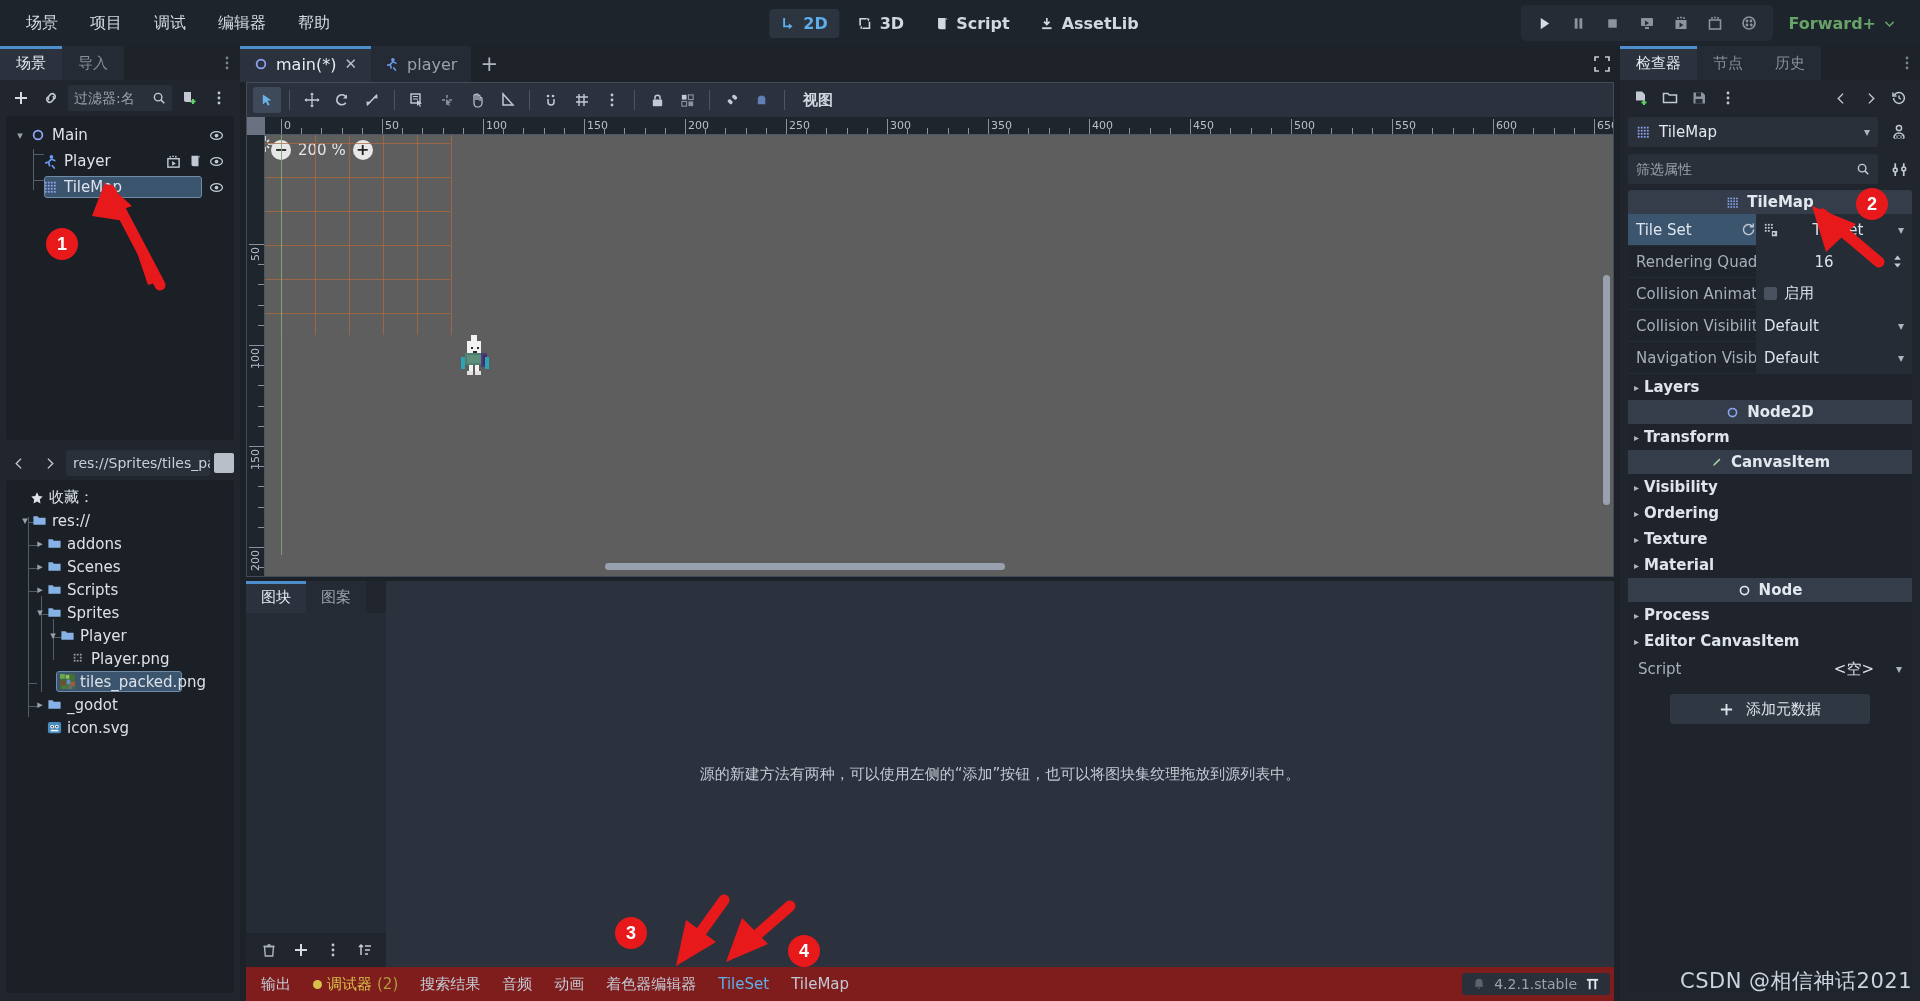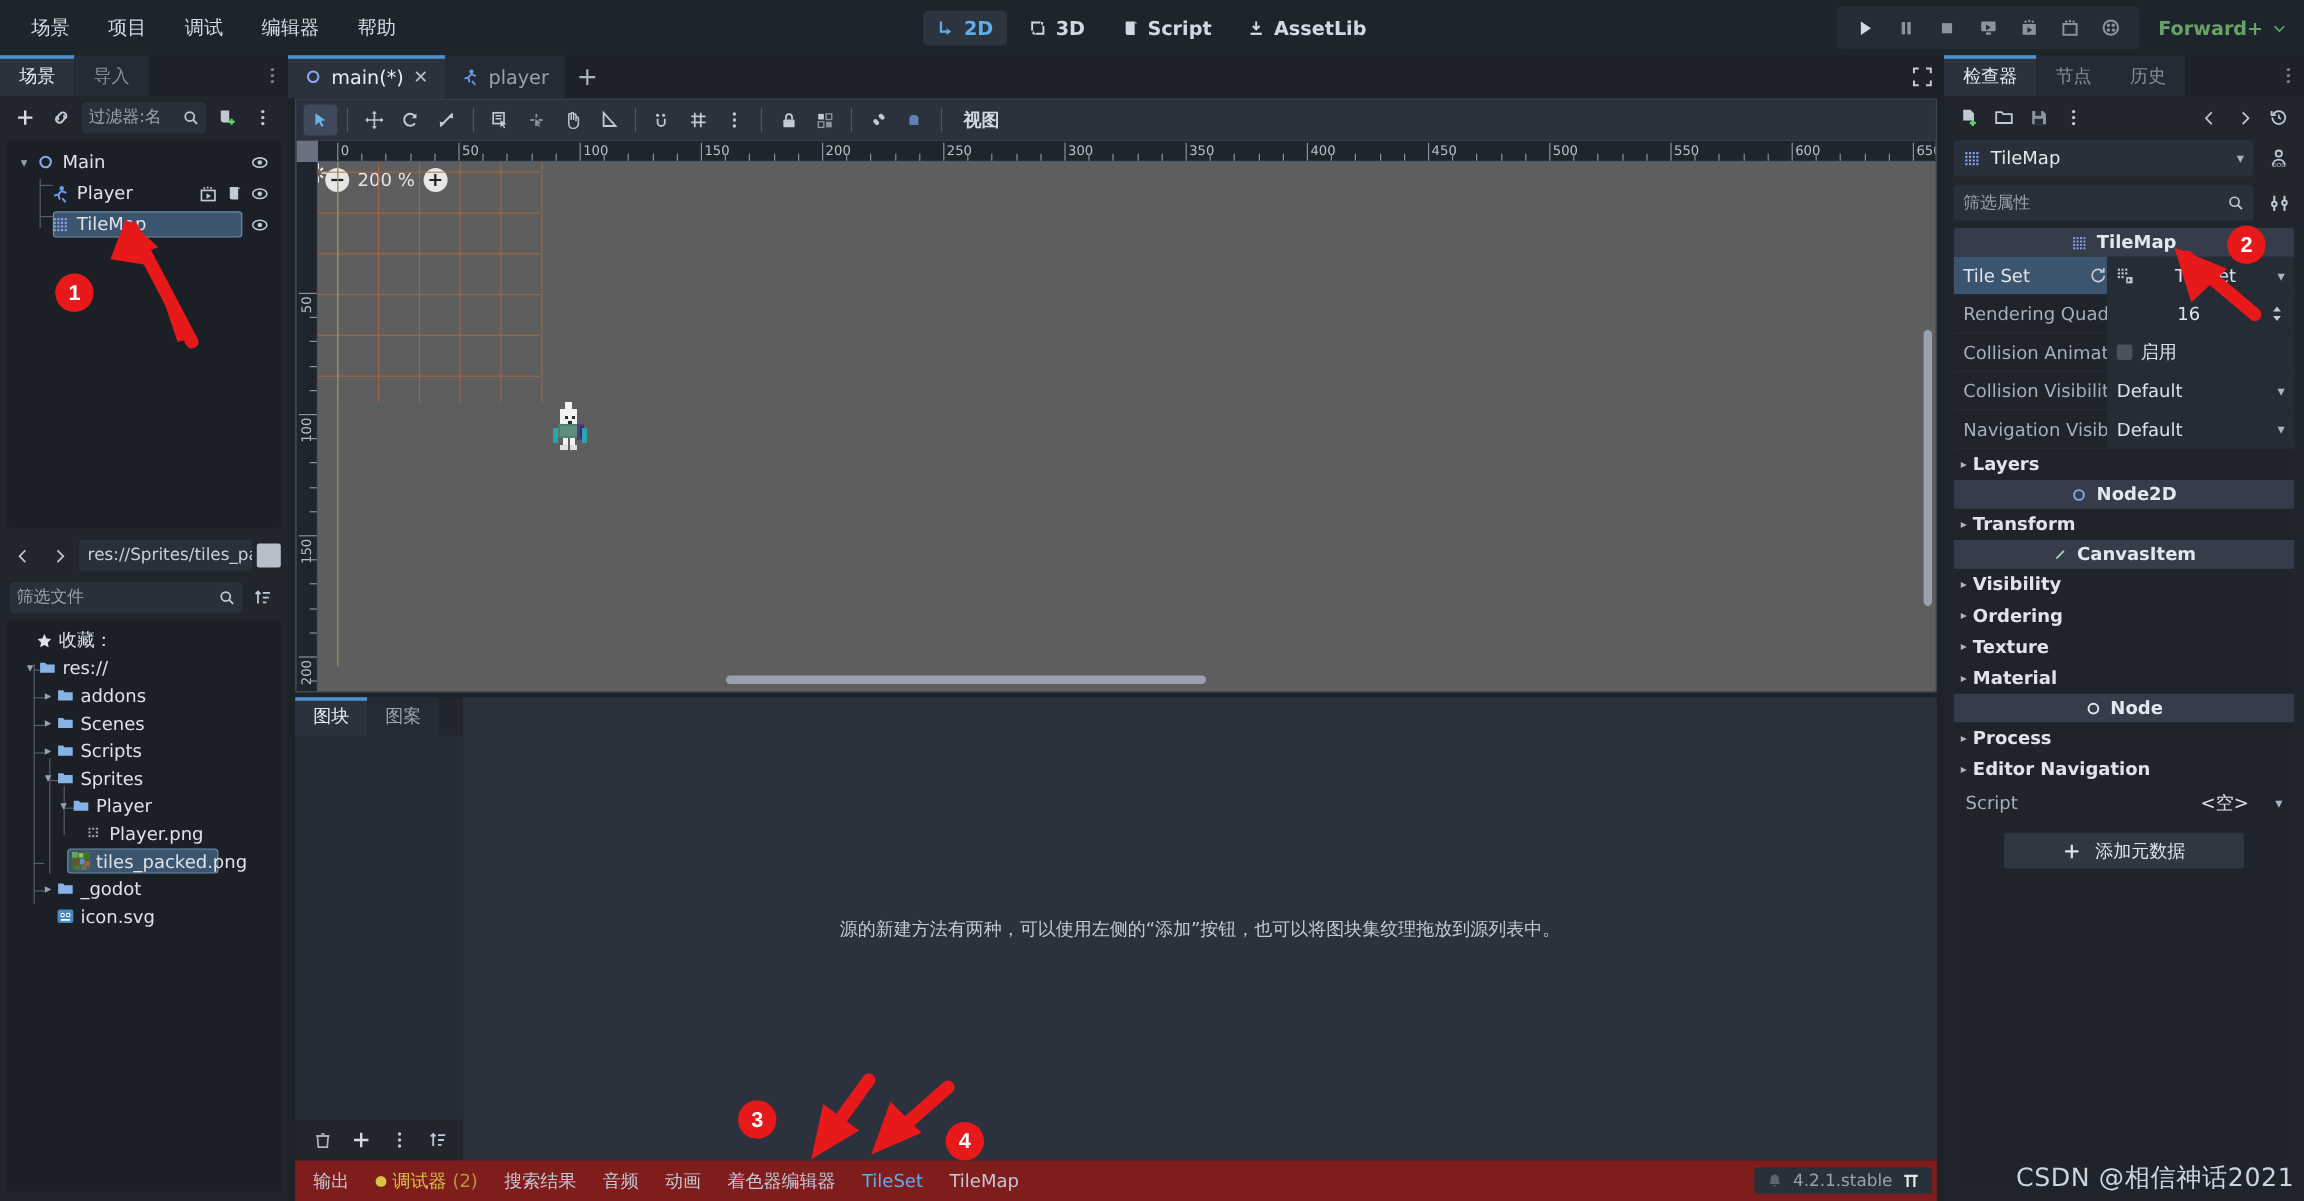--- a/index.html
+++ b/index.html
@@ -25,21 +25,21 @@
     position:absolute; left:50%; transform:translateX(-50%);
     display:flex; align-items:center; gap:6px;
   }
   .mode-btn{
     display:flex; align-items:center; gap:7px; padding:5px 12px; border-radius:4px;
     font-size:16px; font-weight:bold; color:#d2d7e2; cursor:pointer;
   }
   .mode-btn.active{ background:#2c3440; color:#5daeea; }
   .mode-btn svg{ display:block; }
 
-  .menu-right{ margin-left:auto; display:flex; align-items:center; gap:0px; padding-right:14px; }
+  .menu-right{ margin-left:auto; display:flex; align-items:center; gap:0px; padding-right:24px; }
   .playbar{ display:flex; align-items:center; gap:2px; background:#262c35; border-radius:5px; padding:3px 8px; }
   .pbtn{ width:32px; height:30px; display:flex; align-items:center; justify-content:center;
          border-radius:3px; cursor:pointer; }
   .renderer{ display:flex; align-items:center; gap:7px; margin-left:16px; color:#67a368;
              font-size:16px; font-weight:bold; cursor:pointer; }
 
   
   .body{ flex:1; display:flex; min-height:0; background:#1d2229; }
 
   
@@ -513,37 +513,20 @@
           </div>
           <div class="tb-btn">
             <svg class="ico" width="13" height="13" viewBox="0 0 16 16">
                 <path d="M6 2l6 6-6 6" stroke="#c3c9d4" stroke-width="1.7" fill="none"></path>
               </svg>
           </div>
           <div class="fs-path-box">res://Sprites/tiles_pac</div>
           <div class="fs-sq"></div>
         </div>
 
-        <div class="dock-toolbar">
-          <div class="mini-search">
-            <input placeholder="筛选文件" style="">
-            <span>
-              <svg class="ico" width="14" height="14" viewBox="0 0 16 16">
-                  <circle cx="7" cy="7" r="4.3" fill="none" stroke="#c3c9d4" stroke-width="1.6"></circle>
-                  <path d="M10.2 10.2L14 14" stroke="#c3c9d4" stroke-width="1.8"></path>
-                </svg>
-            </span>
-          </div>
-          <div class="tb-btn">
-            <svg class="ico" width="16" height="16" viewBox="0 0 16 16">
-                <path d="M4 3v10M2 5l2-2 2 2" stroke="#c3c9d4" stroke-width="1.5" fill="none"></path>
-                <path d="M8 4h6M8 8h5M8 12h3" stroke="#c3c9d4" stroke-width="1.5"></path>
-              </svg>
-          </div>
-        </div>
 
         <div class="filetree">
           <div class="guide" style="left:22px; top:37px; width:1px; height:200px;"></div>
           <div class="guide" style="left:22px; top:42px; width:9px; height:1px;"></div>
           <div class="guide" style="left:22px; top:65px; width:9px; height:1px;"></div>
           <div class="guide" style="left:22px; top:88px; width:9px; height:1px;"></div>
           <div class="guide" style="left:22px; top:111px; width:9px; height:1px;"></div>
           <div class="guide" style="left:35px; top:116px; width:1px; height:96px;"></div>
           <div class="guide" style="left:35px; top:134px; width:9px; height:1px;"></div>
           <div class="guide" style="left:47px; top:139px; width:1px; height:41px;"></div>
@@ -1313,21 +1296,21 @@
           </span>
           <span>Node</span>
         </div>
 
         <div class="sect">
           <span class="arr">▸</span>
           <span>Process</span>
         </div>
         <div class="sect">
           <span class="arr">▸</span>
-          <span>Editor Navigation</span>
+          <span>Editor CanvasItem</span>
         </div>
 
         <div class="script-row">
           <span>Script</span>
           <span class="v">&lt;空&gt;</span>
           <span class="chev" style="margin-left:22px;">▾</span>
         </div>
 
         <div class="addmeta">
           <span>

